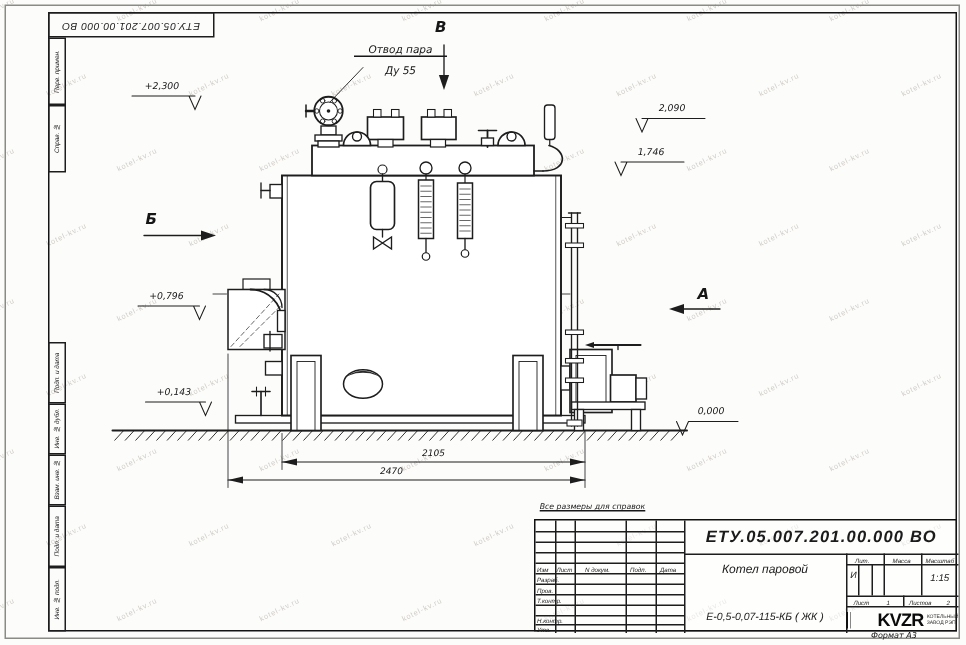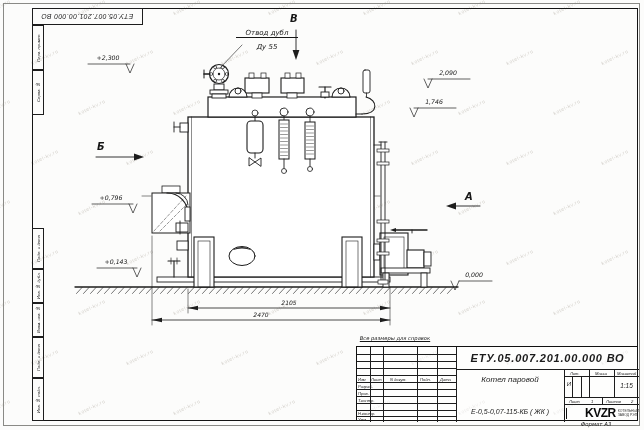--- a/index.html
+++ b/index.html
@@ -372,21 +372,21 @@
         <line x1="188" y1="308" x2="390" y2="308" stroke-width="0.8"></line>
         <path d="M188,308 l10,-2.3 v4.6 Z" fill="#1d1d1d" stroke="none"></path>
         <path d="M390,308 l-10,-2.3 v4.6 Z" fill="#1d1d1d" stroke="none"></path>
         <line x1="152" y1="320" x2="390" y2="320" stroke-width="0.8"></line>
         <path d="M152,320 l10,-2.3 v4.6 Z" fill="#1d1d1d" stroke="none"></path>
         <path d="M390,320 l-10,-2.3 v4.6 Z" fill="#1d1d1d" stroke="none"></path>
       </g>
     </g>
   </svg>
 
-  <span class="ann" style="left:236px;top:29px;width:62px;font-size:7px;border-bottom:0.7px solid #161616;">Отвод дубл</span>
+  <span class="ann" style="left:236px;top:29px;width:62px;font-size:7px;border-bottom:0.7px solid #161616;">Отвод пара</span>
   <span class="ann" style="left:236px;top:43px;width:62px;font-size:7px;">Ду 55</span>
 
   <span class="ann" style="left:97px;top:141px;font-size:10px;font-weight:bold;">Б</span>
   <span class="ann" style="left:290px;top:13px;font-size:10px;font-weight:bold;">В</span>
   <span class="ann" style="left:465px;top:191px;font-size:10px;font-weight:bold;">А</span>
 
   <span class="ann" style="left:85px;top:54px;width:46px;font-size:6.2px;">+2,300</span>
   <span class="ann" style="left:426px;top:69px;width:44px;font-size:6.2px;">2,090</span>
   <span class="ann" style="left:412px;top:98px;width:44px;font-size:6.2px;">1,746</span>
   <span class="ann" style="left:89px;top:194px;width:44px;font-size:6.2px;">+0,796</span>

